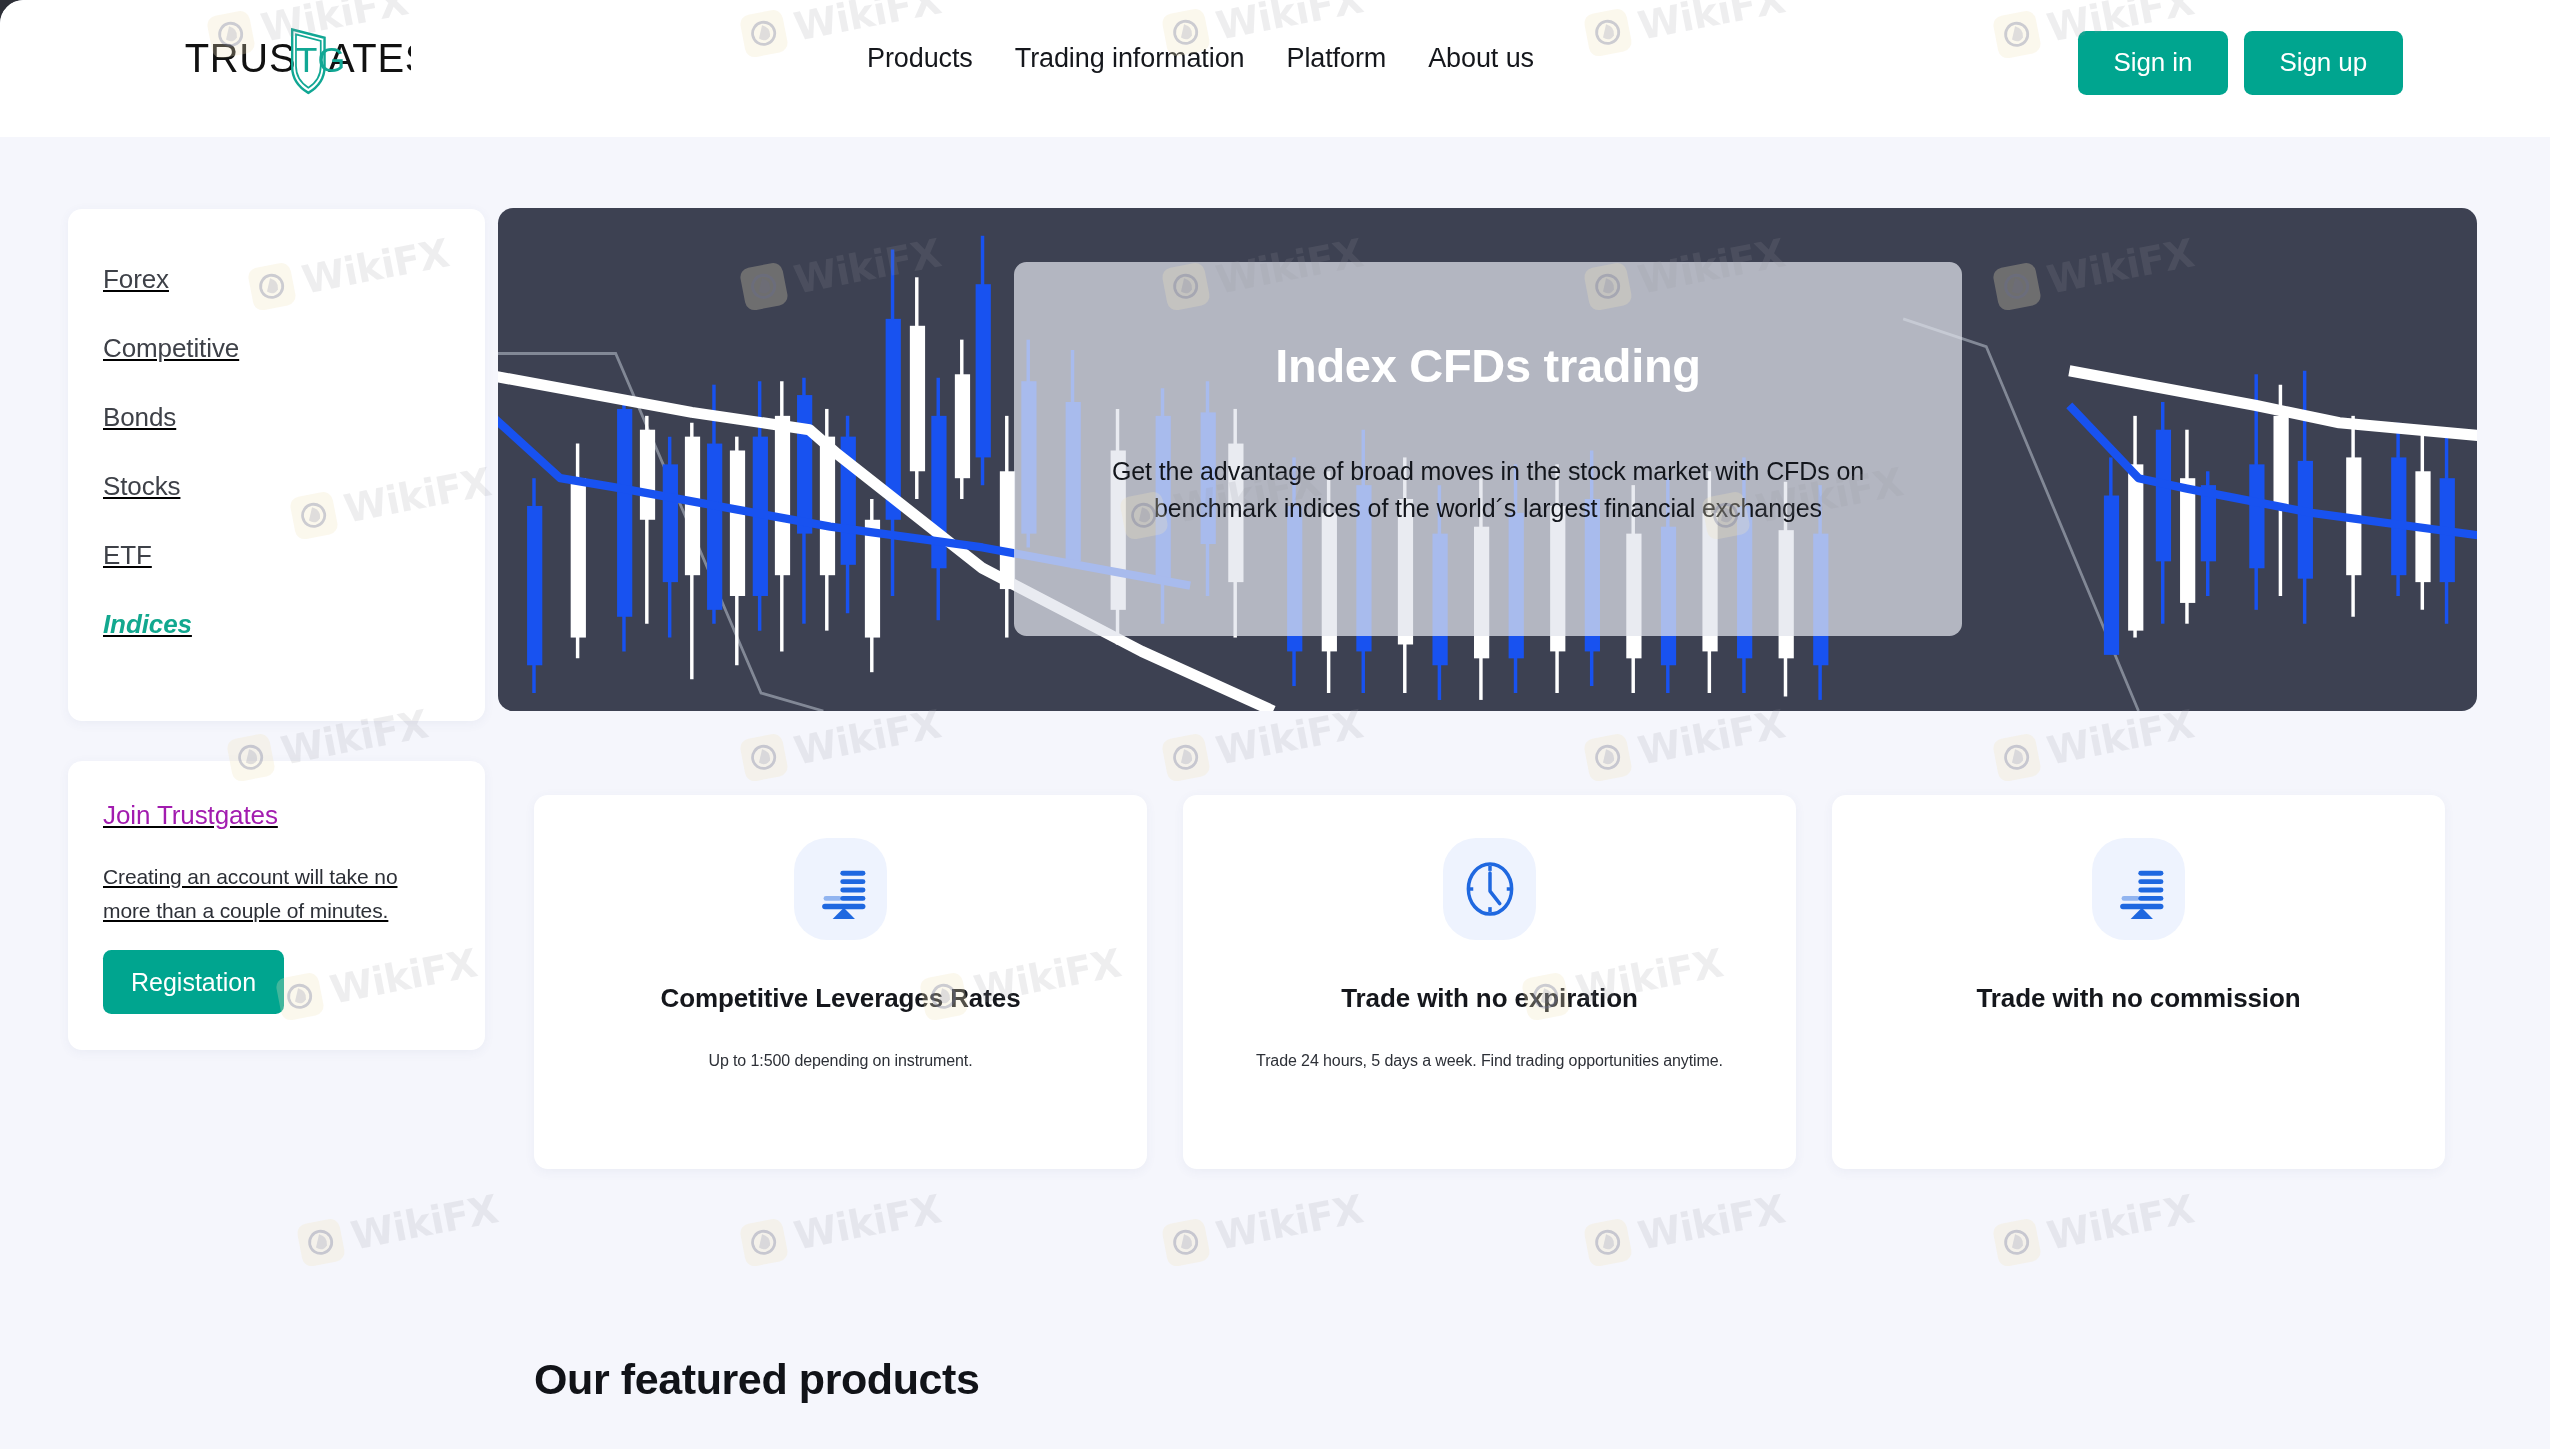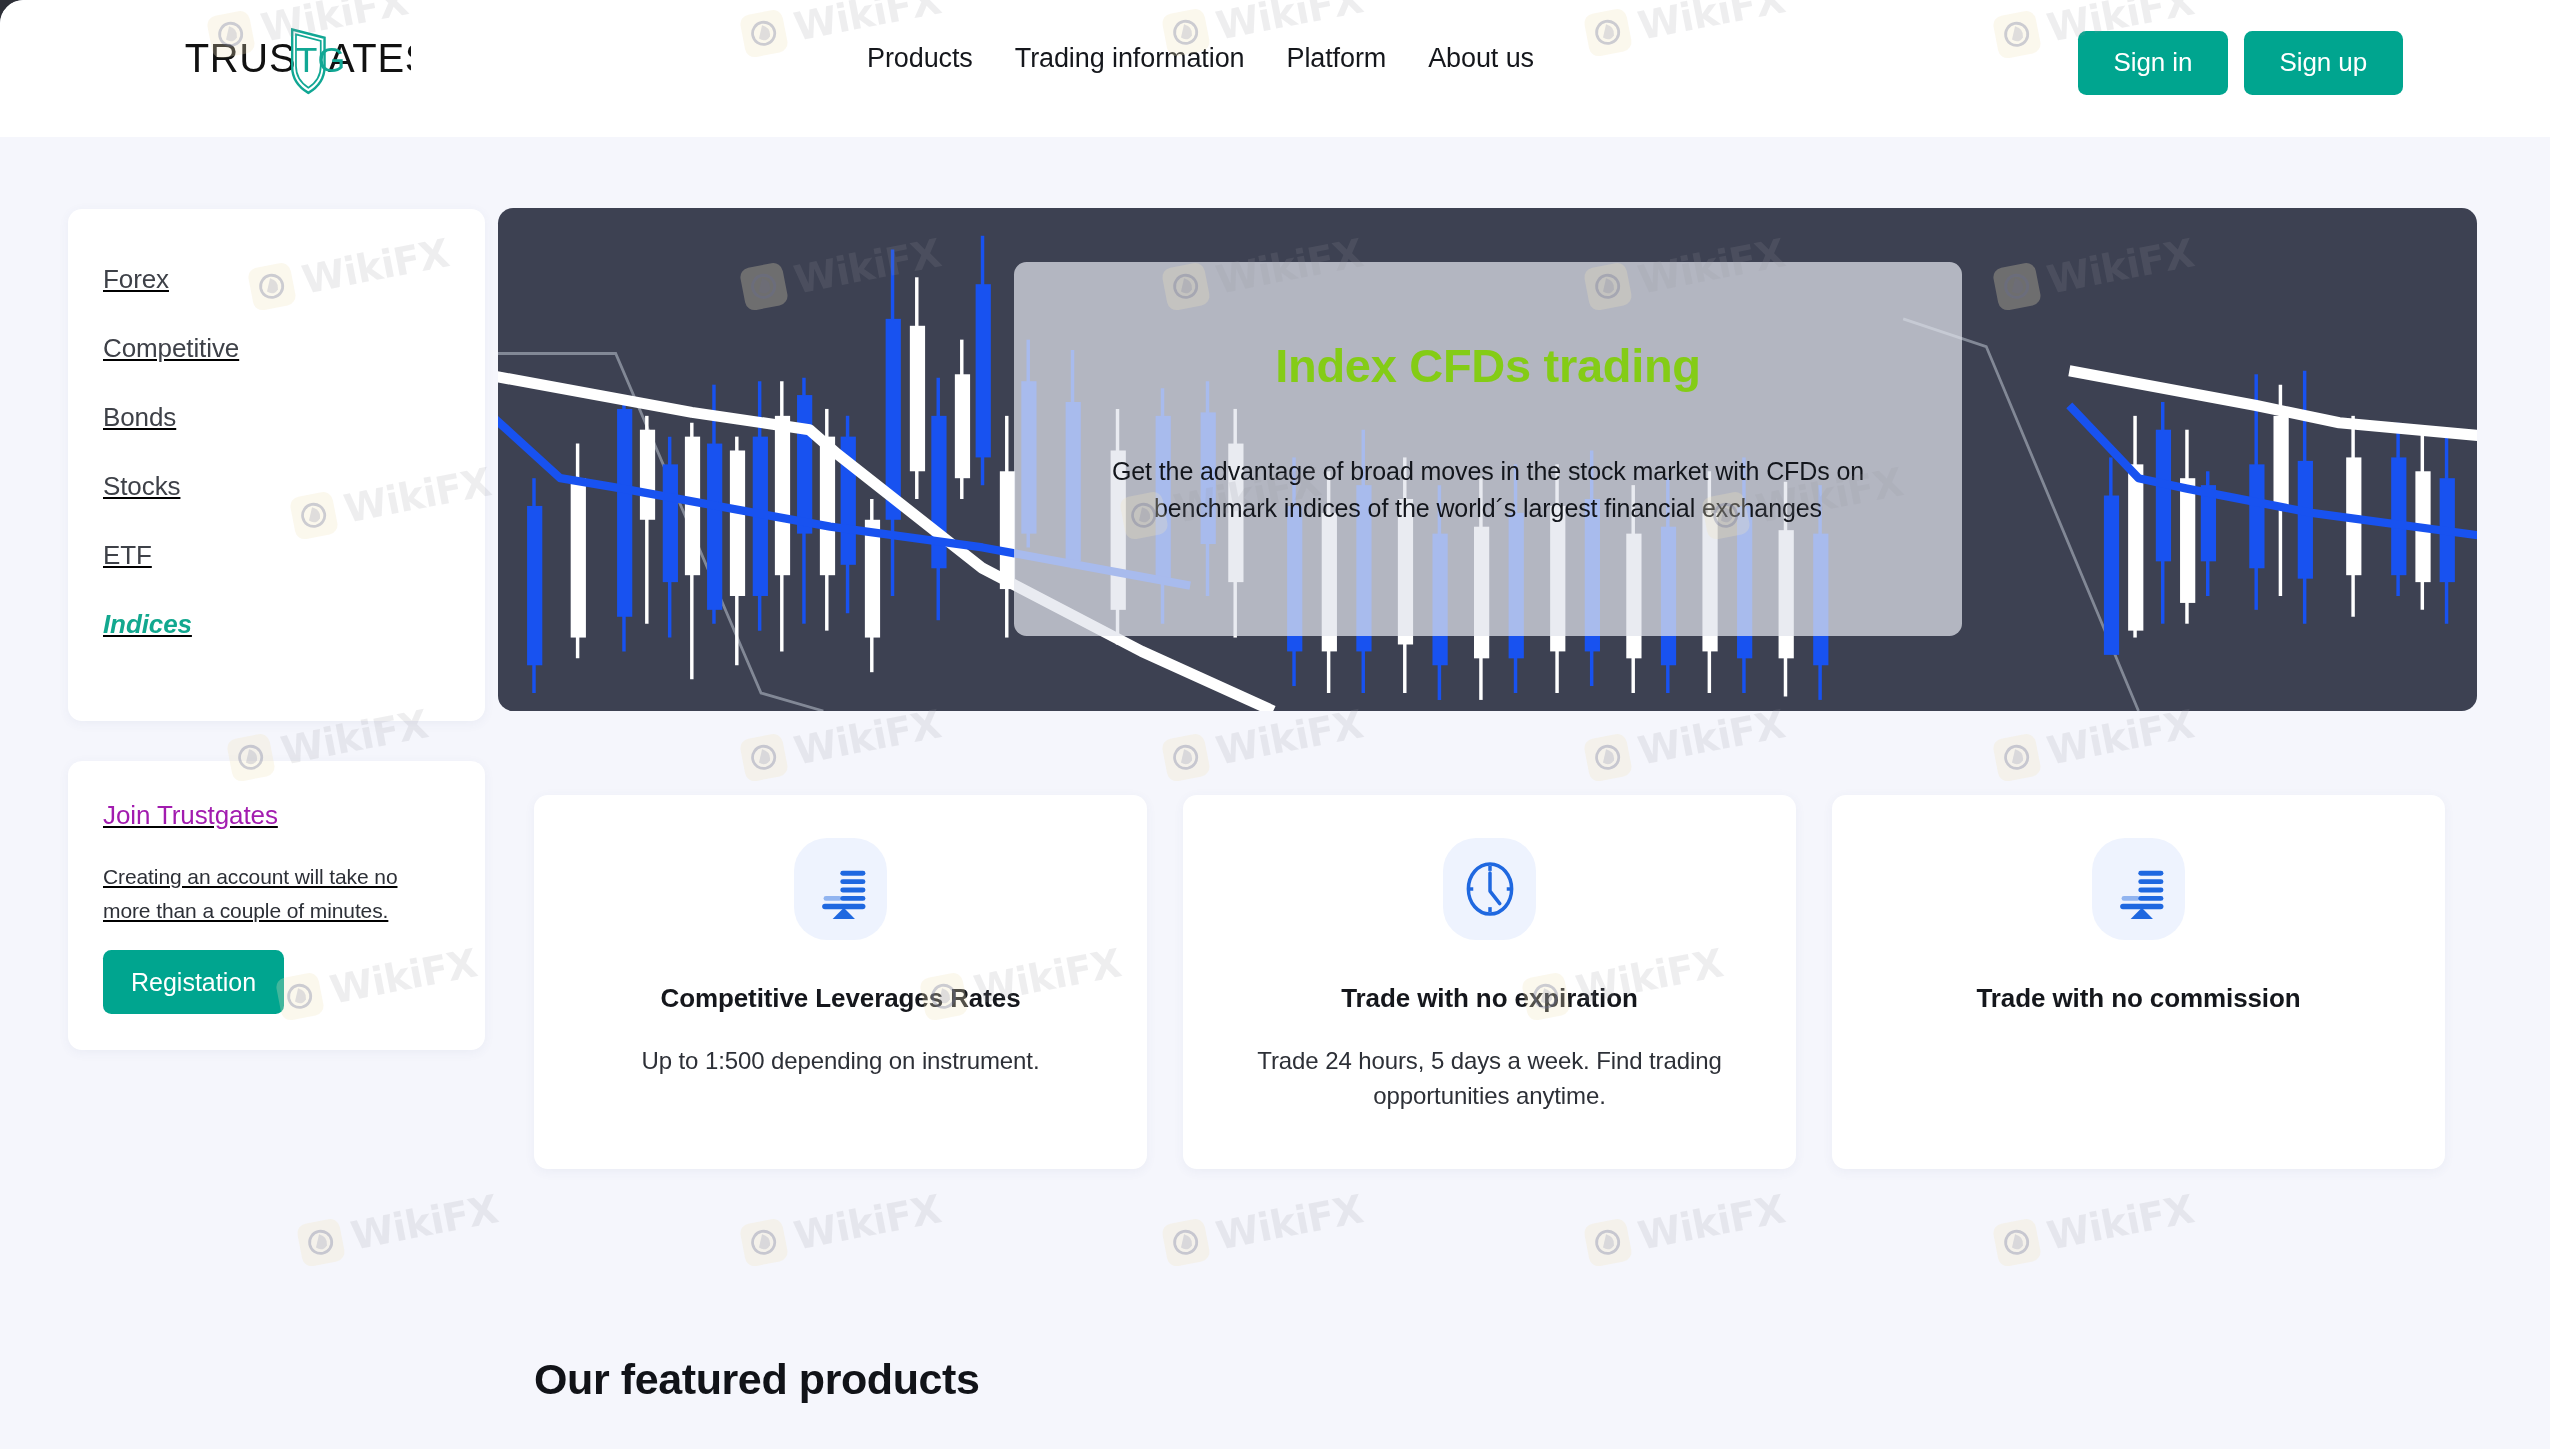--- a/index.html
+++ b/index.html
@@ -190,21 +190,21 @@
     border-radius: 12.5px;
     display: flex;
     flex-direction: column;
     align-items: center;
     justify-content: flex-start;
     padding-top: 76px;
   }
   .hero-title {
     font-size: 47px;
     font-weight: 700;
-    color: #84cc16;
+    color: #ffffff;
     letter-spacing: -0.3px;
   }
   .hero-sub {
     margin-top: 60px;
     width: 865px;
     text-align: center;
     font-size: 25px;
     line-height: 37px;
     color: #13161c;
     letter-spacing: -0.1px;
@@ -244,21 +244,21 @@
     font-size: 26px;
     font-weight: 700;
     color: #15171c;
     text-align: right;
     letter-spacing: -0.1px;
   }
   .feature-desc {
     margin-top: 29px;
     width: 485px;
     text-align: center;
-    font-size: 24px;
+    font-size: 16px;
     line-height: 35px;
     color: #2d3037;
     letter-spacing: -0.1px;
   }
 
   
   .featured-heading {
     position: absolute;
     left: 534px;
     top: 1218px;

